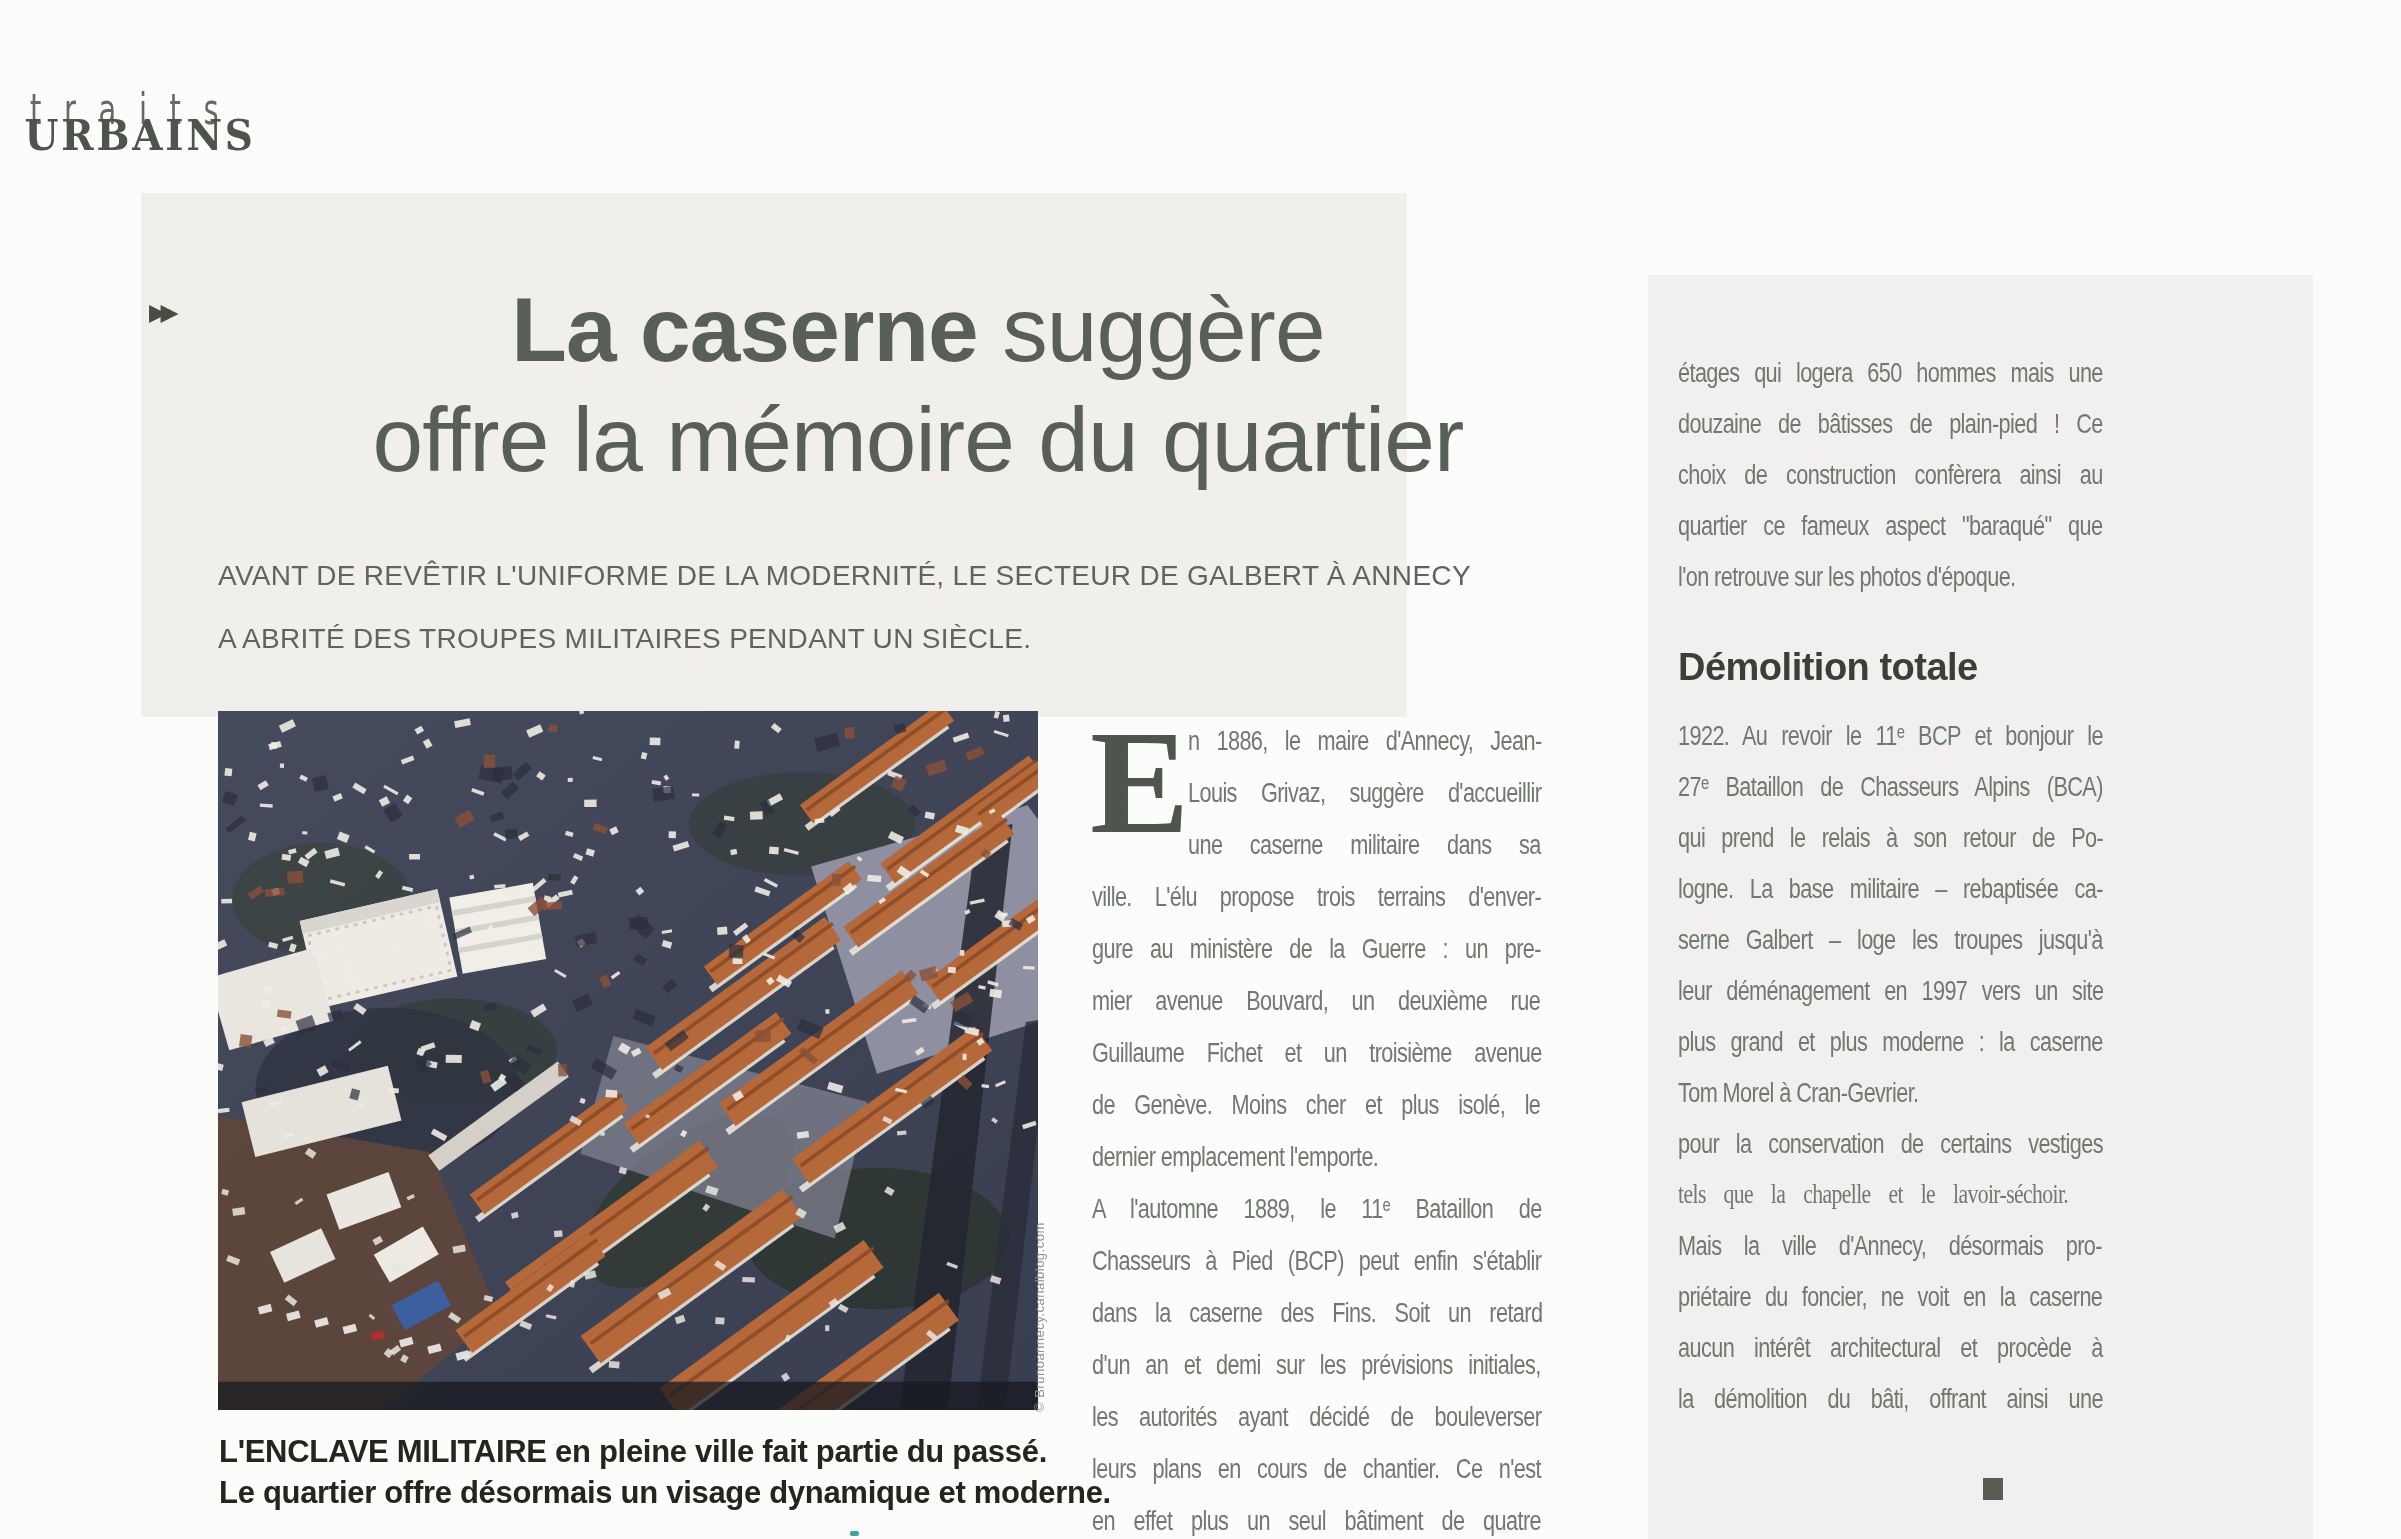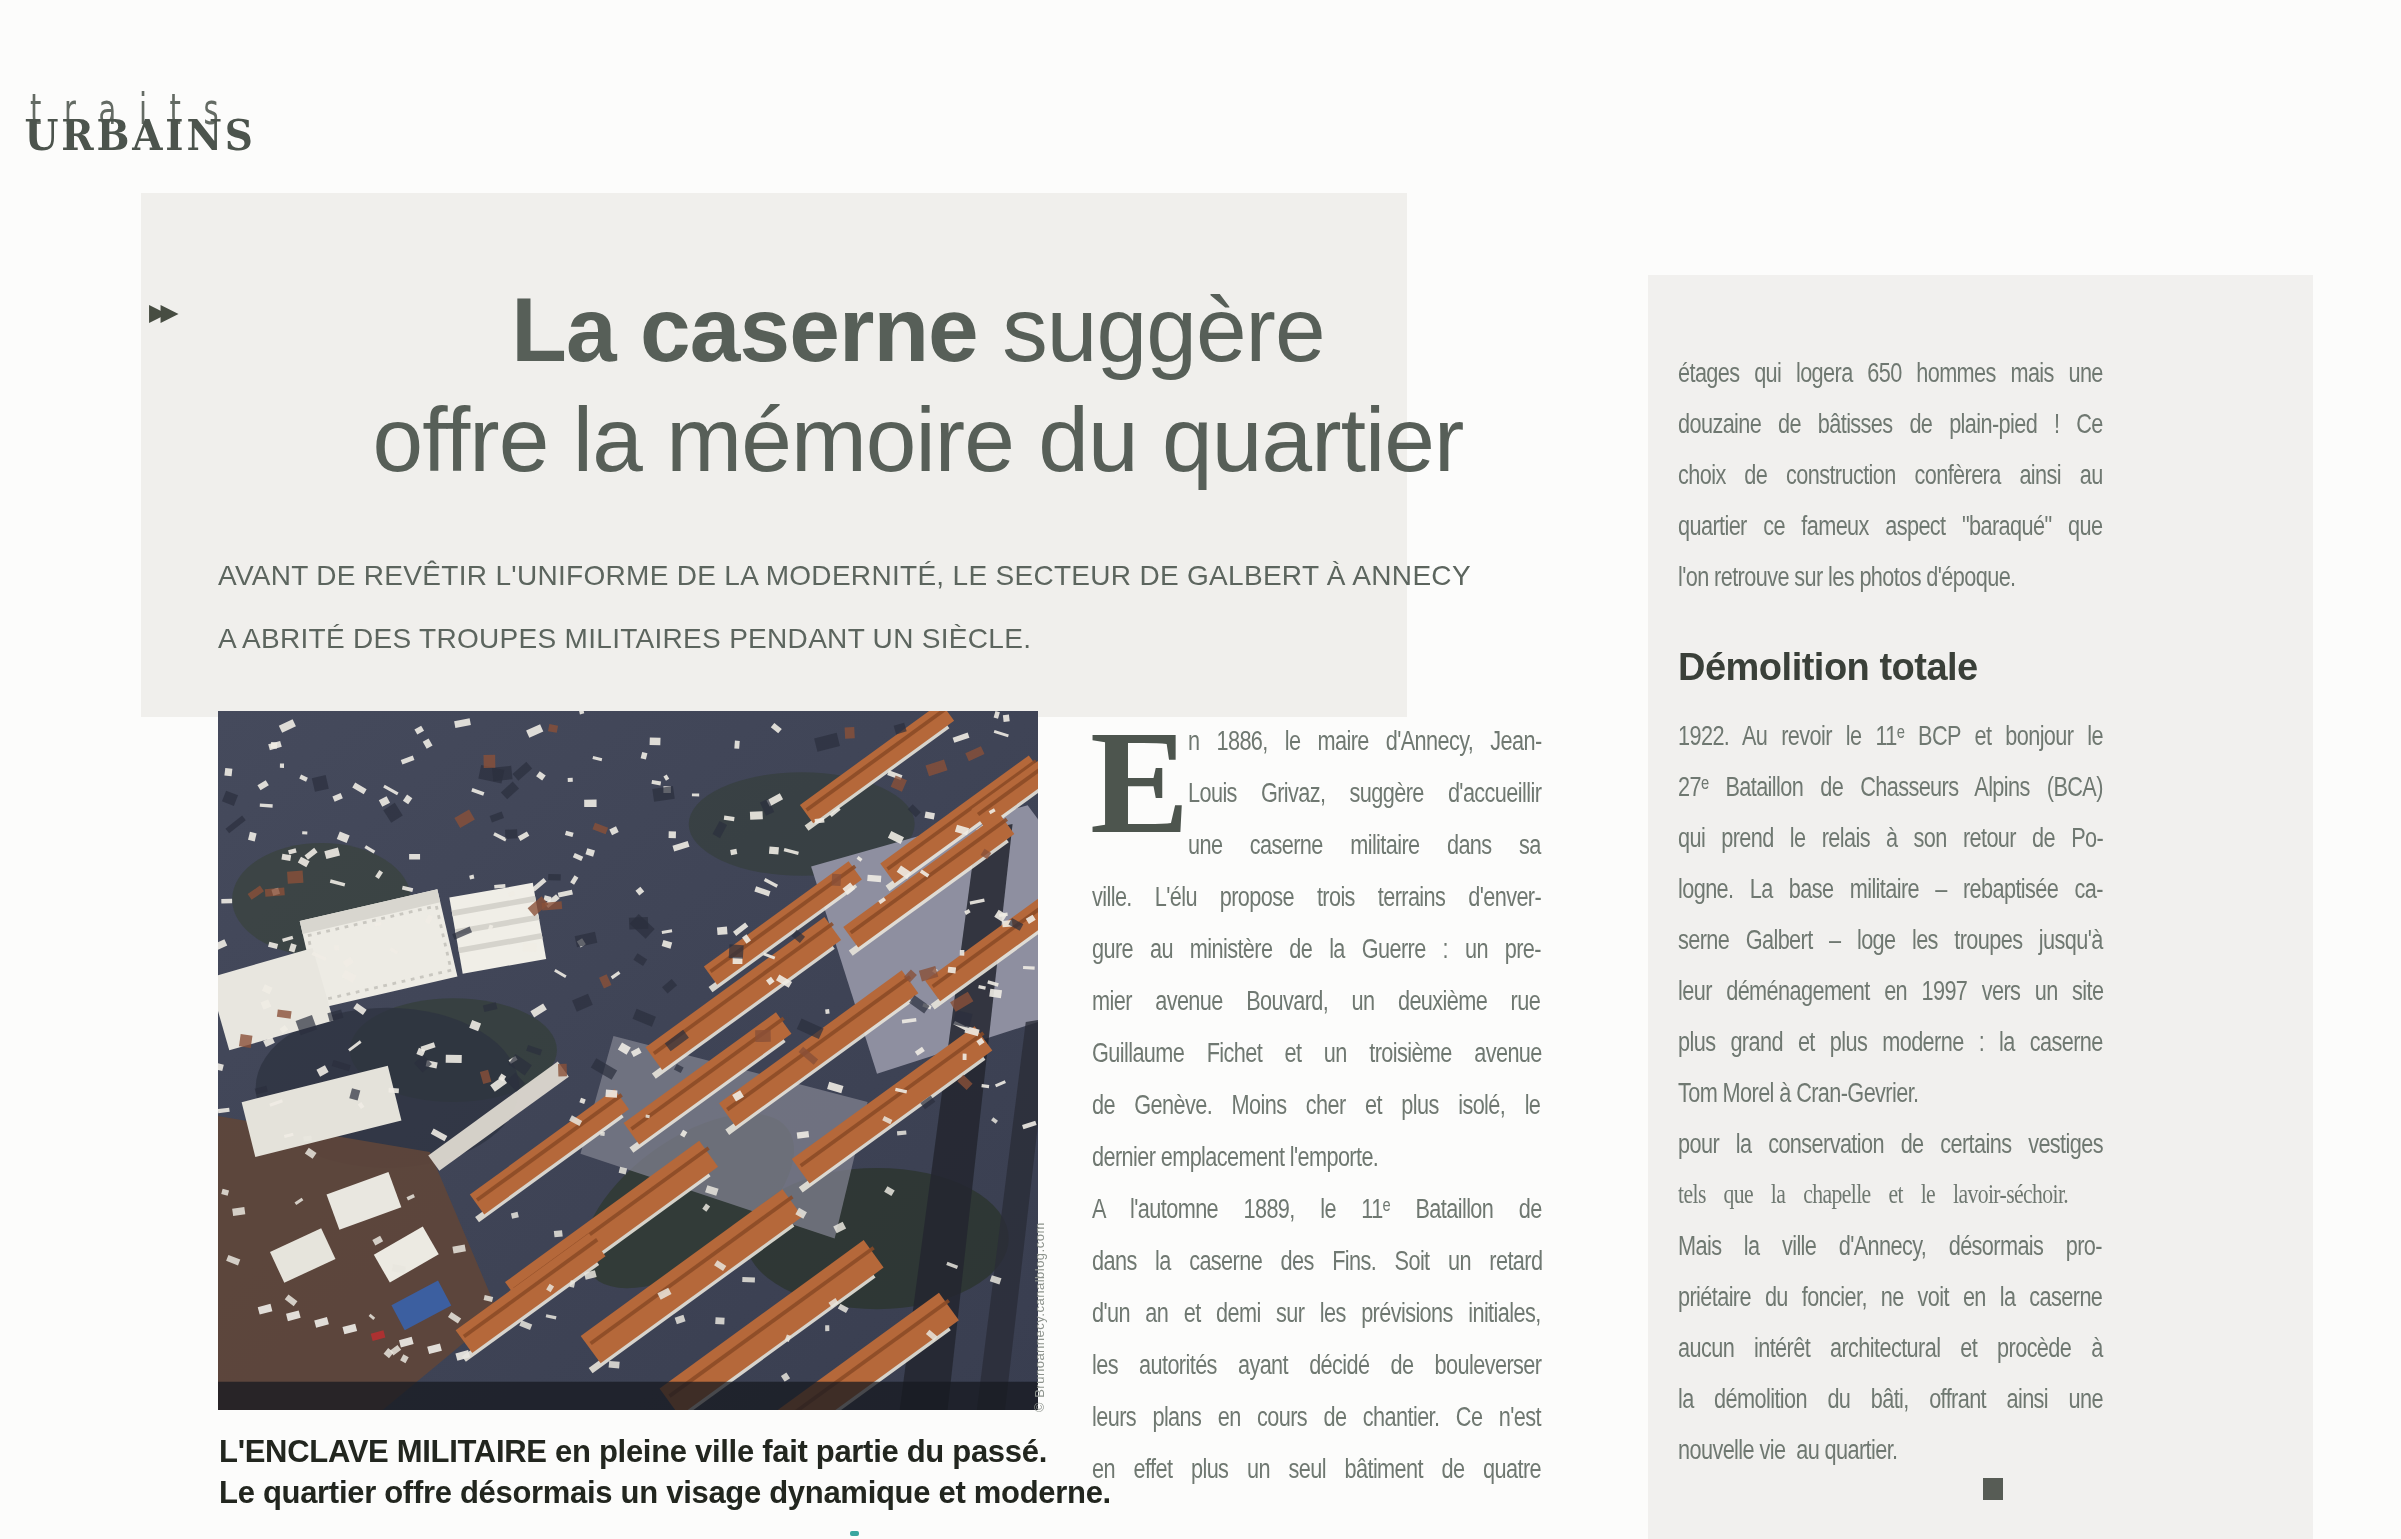--- a/index.html
+++ b/index.html
@@ -501,20 +501,21 @@
   <div class="line pad" style="word-spacing: 11.6px;"><span class="lt">n 1886, le maire d'Annecy, Jean-</span></div>
       <div class="line pad" style="word-spacing: 18.7px;"><span class="lt">Louis Grivaz, suggère d'accueillir</span></div>
       <div class="line pad" style="word-spacing: 22px;"><span class="lt">une caserne militaire dans sa</span></div>
       <div class="line" style="word-spacing: 17.5px;"><span class="lt">ville. L'élu propose trois terrains d'enver-</span></div>
       <div class="line" style="word-spacing: 11.5px;"><span class="lt">gure au ministère de la Guerre : un pre-</span></div>
       <div class="line" style="word-spacing: 18px;"><span class="lt">mier avenue Bouvard, un deuxième rue</span></div>
       <div class="line" style="word-spacing: 17px;"><span class="lt">Guillaume Fichet et un troisième avenue</span></div>
       <div class="line" style="word-spacing: 14px;"><span class="lt">de Genève. Moins cher et plus isolé, le</span></div>
       <div class="line nojust"><span class="lt">dernier emplacement l'emporte.</span></div>
       <div class="line" style="word-spacing: 20px;"><span class="lt">A l'automne 1889, le 11ᵉ Bataillon de</span></div>
+      <div class="line" style="word-spacing: 9.6px;"><span class="lt">Chasseurs à Pied (BCP) peut enfin s'établir</span></div>
       <div class="line" style="word-spacing: 13px;"><span class="lt">dans la caserne des Fins. Soit un retard</span></div>
       <div class="line" style="word-spacing: 10px;"><span class="lt">d'un an et demi sur les prévisions initiales,</span></div>
       <div class="line" style="word-spacing: 15.7px;"><span class="lt">les autorités ayant décidé de bouleverser</span></div>
       <div class="line" style="word-spacing: 11px;"><span class="lt">leurs plans en cours de chantier. Ce n'est</span></div>
       <div class="line" style="word-spacing: 13.2px;"><span class="lt">en effet plus un seul bâtiment de quatre</span></div>
     </div>
 
   <div class="col col2a">
 
   <div class="line" style="word-spacing: 9.2px;"><span class="lt">étages qui logera 650 hommes mais une</span></div>
@@ -535,19 +536,18 @@
       <div class="line" style="word-spacing: 11px;"><span class="lt">serne Galbert – loge les troupes jusqu'à</span></div>
       <div class="line" style="word-spacing: 9px;"><span class="lt">leur déménagement en 1997 vers un site</span></div>
       <div class="line" style="word-spacing: 9.6px;"><span class="lt">plus grand et plus moderne : la caserne</span></div>
       <div class="line nojust"><span class="lt">Tom Morel à Cran-Gevrier.</span></div>
       <div class="line" style="word-spacing: 11.3px;"><span class="lt">pour la conservation de certains vestiges</span></div>
       <div class="line" style="word-spacing: 13px; font-family: Liberation Serif, serif;"><span class="lt">tels que la chapelle et le lavoir-séchoir.</span></div>
       <div class="line" style="word-spacing: 17px;"><span class="lt">Mais la ville d'Annecy, désormais pro-</span></div>
       <div class="line" style="word-spacing: 8.5px;"><span class="lt">priétaire du foncier, ne voit en la caserne</span></div>
       <div class="line" style="word-spacing: 14.5px;"><span class="lt">aucun intérêt architectural et procède à</span></div>
       <div class="line" style="word-spacing: 15px;"><span class="lt">la démolition du bâti, offrant ainsi une</span></div>
-      <div class="line nojust"><span class="lt">nouvelle vie&nbsp; au quartier.</span></div>
     </div>
 
   <div class="endmark"></div>
   <div class="speck-teal"></div>
 </div>
 
 
 </body></html>

